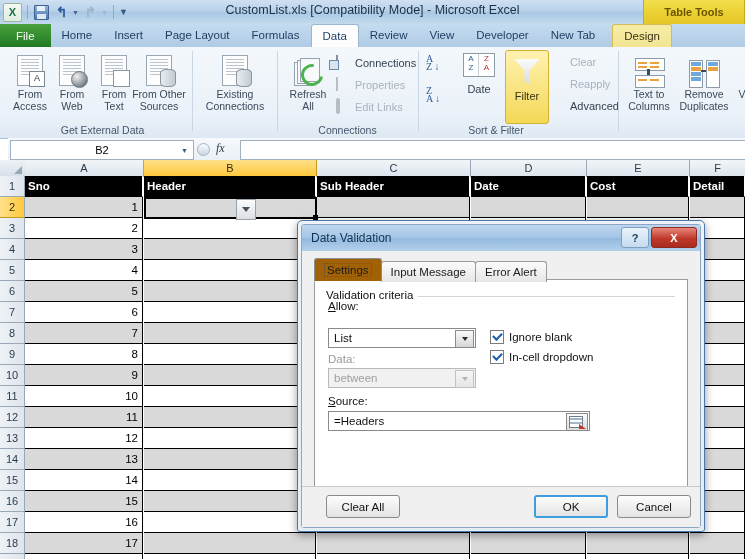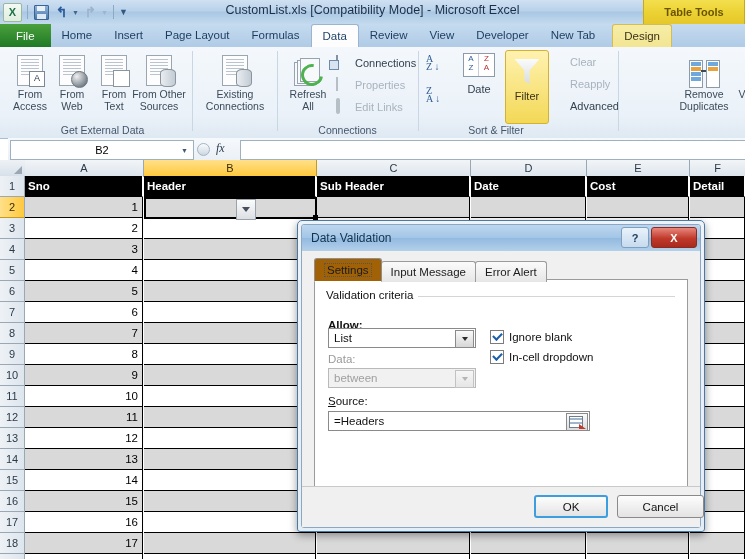--- a/index.html
+++ b/index.html
@@ -562,20 +562,39 @@
       </div>
       <div class="smallbtn" style="left:130px;top:50px;">
         <span class="sb-ico"><span class="adv-ico"></span></span>
         <span>Advanced</span>
       </div>
       <div class="glabel" style="left:0;width:150px;">Sort &amp; Filter</div>
     </div>
     <div class="gsep" style="left:618px;"></div>
 
     <div class="rgroup" style="left:621px;width:124px;">
+      <div class="bigbtn" style="left:2px;width:52px;">
+        <span class="ico">
+          <span class="t2c-ico">
+            <span class="tbl a">
+                <i style="left:2px;top:3px;width:9px;"></i>
+                <i style="left:14px;top:3px;width:9px;"></i>
+                <i style="left:2px;top:7px;width:9px;"></i>
+                <i style="left:14px;top:7px;width:9px;"></i>
+              </span>
+            <span class="dn"></span>
+            <span class="tbl b">
+                <i style="left:2px;top:3px;width:9px;"></i>
+                <i style="left:14px;top:3px;width:9px;"></i>
+              </span>
+          </span>
+        </span>
+        <span>Text to</span>
+        <span>Columns</span>
+      </div>
       <div class="bigbtn" style="left:52px;width:62px;">
         <span class="ico">
           <span class="rd-ico">
             <span class="c l">
                 <i style="background:#6fa8dc;"></i>
                 <i style="background:#e8a33d;"></i>
                 <i style="background:#6fa8dc;"></i>
                 <i style="background:#6fa8dc;"></i>
               </span>
             <span class="arr"></span>
@@ -824,21 +843,21 @@
               <span>Settings</span>
             </div>
           <div class="dtab">Input Message</div>
           <div class="dtab">Error Alert</div>
         </div>
 
         <div class="panel">
           <div class="sect-rule"></div>
           <div class="sect-label">Validation criteria</div>
 
-          <div class="lbl" style="left:13px;top:39px;font-weight:bold;"><u>A</u>llow:</div>
+          <div class="lbl" style="left:13px;top:20px;"><u>A</u>llow:</div>
           <div class="combo" style="left:13px;top:48px;width:148px;">
             <span>List</span>
             <span class="drop"></span>
           </div>
 
           <div class="chk" style="left:175px;top:50px;">
             <span class="chkbox on"></span>
             <span>Ignore blank</span>
           </div>
           <div class="chk" style="left:175px;top:70px;">
@@ -864,24 +883,27 @@
             </span>
           </div>
         </div>
 
         <div class="applychk">
           <span class="chkbox"></span>
           <span>Apply these changes to all other cells with the same settings</span>
         </div>
 
         <div class="dlg-footer">
+          <div class="pbtn" style="left:24px;top:8px;width:74px;">
+              <span>Clear All</span>
+            </div>
           <div class="pbtn default" style="left:232px;top:8px;width:74px;">
               <span>OK</span>
             </div>
-          <div class="pbtn" style="left:315px;top:8px;width:87px;">
+          <div class="pbtn" style="left:315px;top:8px;width:74px;">
               <span>Cancel</span>
             </div>
         </div>
 
       </div>
     </div>
   </div>
 
 </div>
 

